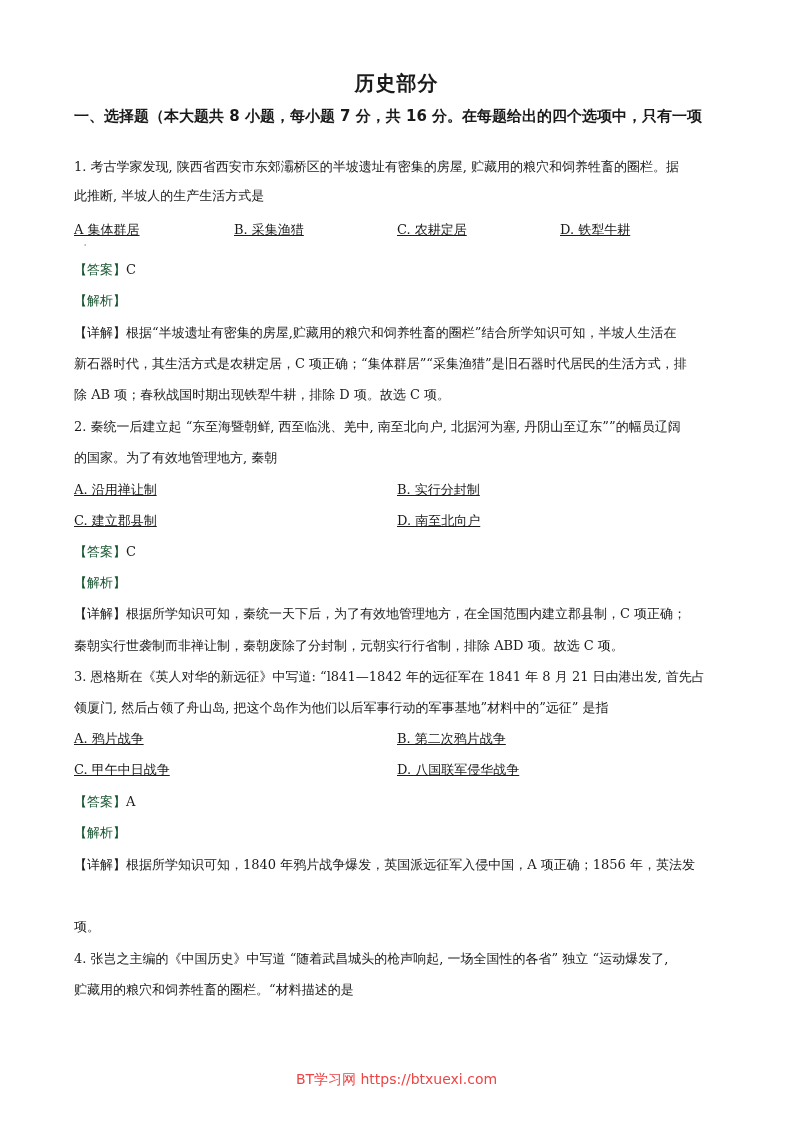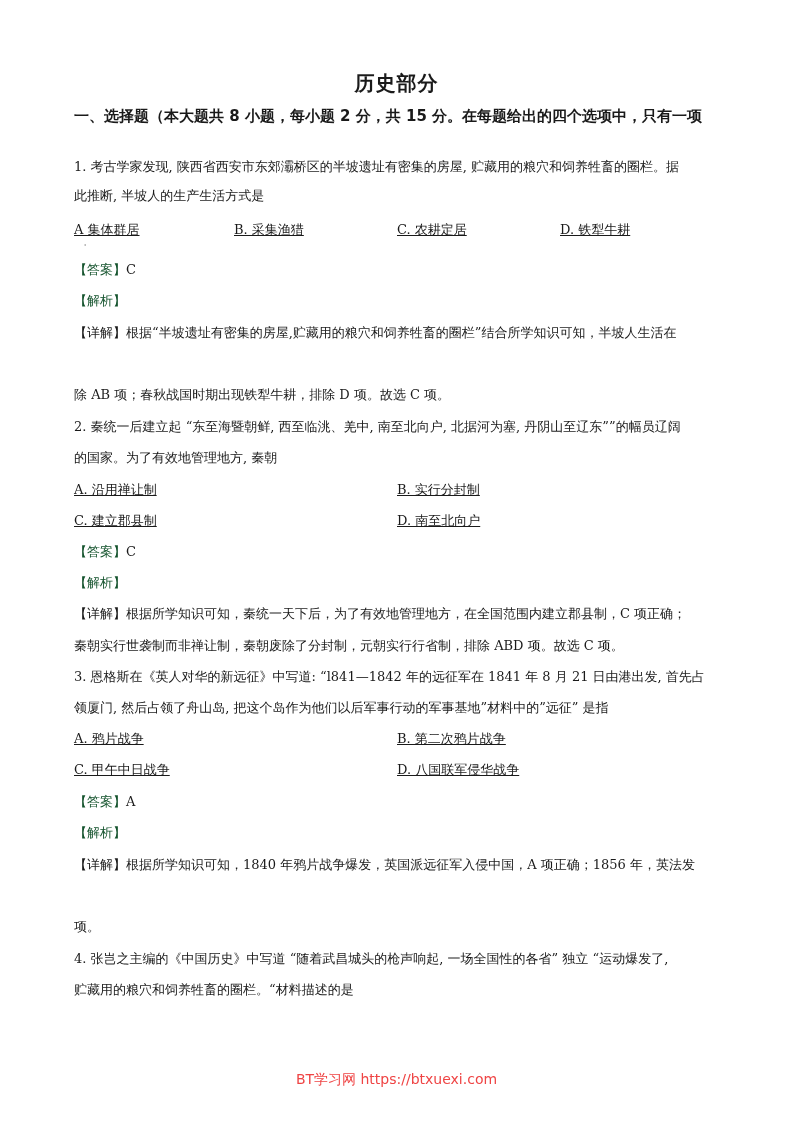--- a/index.html
+++ b/index.html
@@ -32,33 +32,34 @@
   .tick { position: absolute; left: 84px; top: 242px; font-size: 8px; color: #666; }
 </style>
 </head>
 <body>
 
 <div class="page">
 
   <div class="title">历史部分</div>
 
   <div class="section-head">
-    <div>一、选择题（本大题共 8 小题，每小题 2 分，共 15 分。在每题给出的四个选项中，只有一项</div>
+    <div>一、选择题（本大题共 8 小题，每小题 7 分，共 16 分。在每题给出的四个选项中，只有一项</div>
   </div>
 
   <div class="line" style="top:157px">1. 考古学家发现, 陕西省西安市东郊灞桥区的半坡遗址有密集的房屋, 贮藏用的粮穴和饲养牲畜的圈栏。据</div>
   <div class="line" style="top:186px">此推断, 半坡人的生产生活方式是</div>
   <div class="opt" style="left:74px;top:220px">A  集体群居</div>
   <div class="opt" style="left:234px;top:220px">B. 采集渔猎</div>
   <div class="opt" style="left:397px;top:220px">C. 农耕定居</div>
   <div class="opt" style="left:560px;top:220px">D. 铁犁牛耕</div>
   <div class="tick">'</div>
   <div class="line" style="top:260px"><span class="blue">【答案】</span><span>C</span></div>
   <div class="line blue" style="top:291px">【解析】</div>
   <div class="line" style="top:323px"><span>【详解】</span><span>根据“半坡遗址有密集的房屋,贮藏用的粮穴和饲养牲畜的圈栏”结合所学知识可知，半坡人生活在</span></div>
+  <div class="line" style="top:354px">新石器时代，其生活方式是农耕定居，C 项正确；“集体群居”“采集渔猎”是旧石器时代居民的生活方式，排</div>
   <div class="line" style="top:385px">除 AB 项；春秋战国时期出现铁犁牛耕，排除 D 项。故选 C 项。</div>
 
   <div class="line" style="top:417px">2. 秦统一后建立起 “东至海暨朝鲜, 西至临洮、羌中, 南至北向户, 北据河为塞, 丹阴山至辽东””的幅员辽阔</div>
   <div class="line" style="top:448px">的国家。为了有效地管理地方, 秦朝</div>
   <div class="opt" style="left:74px;top:480px">A. 沿用禅让制</div>
   <div class="opt" style="left:397px;top:480px">B. 实行分封制</div>
   <div class="opt" style="left:74px;top:511px">C. 建立郡县制</div>
   <div class="opt" style="left:397px;top:511px">D. 南至北向户</div>
   <div class="line" style="top:542px"><span class="blue">【答案】</span><span>C</span></div>
   <div class="line blue" style="top:573px">【解析】</div>

